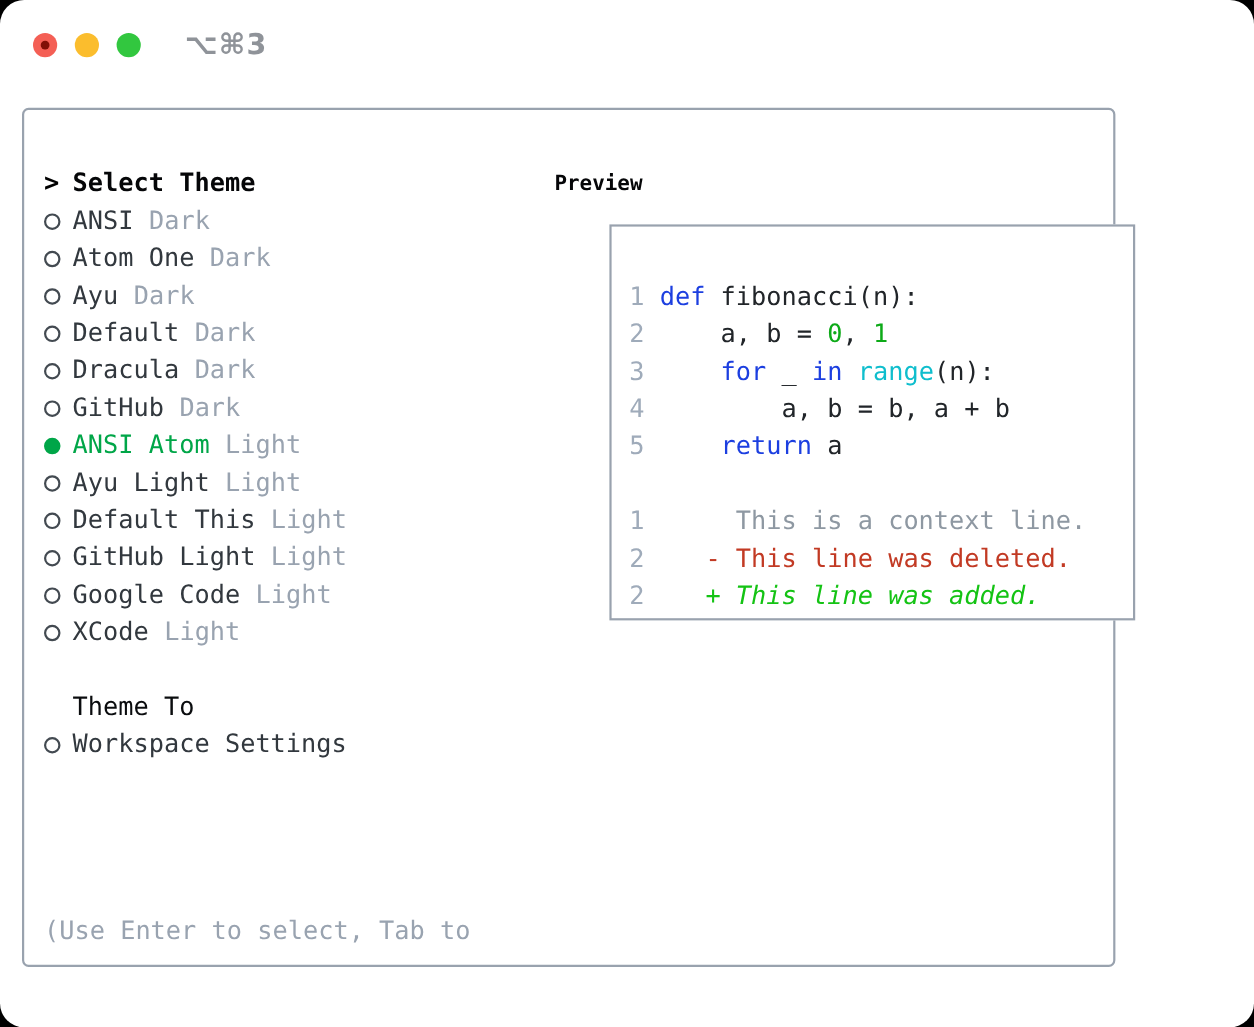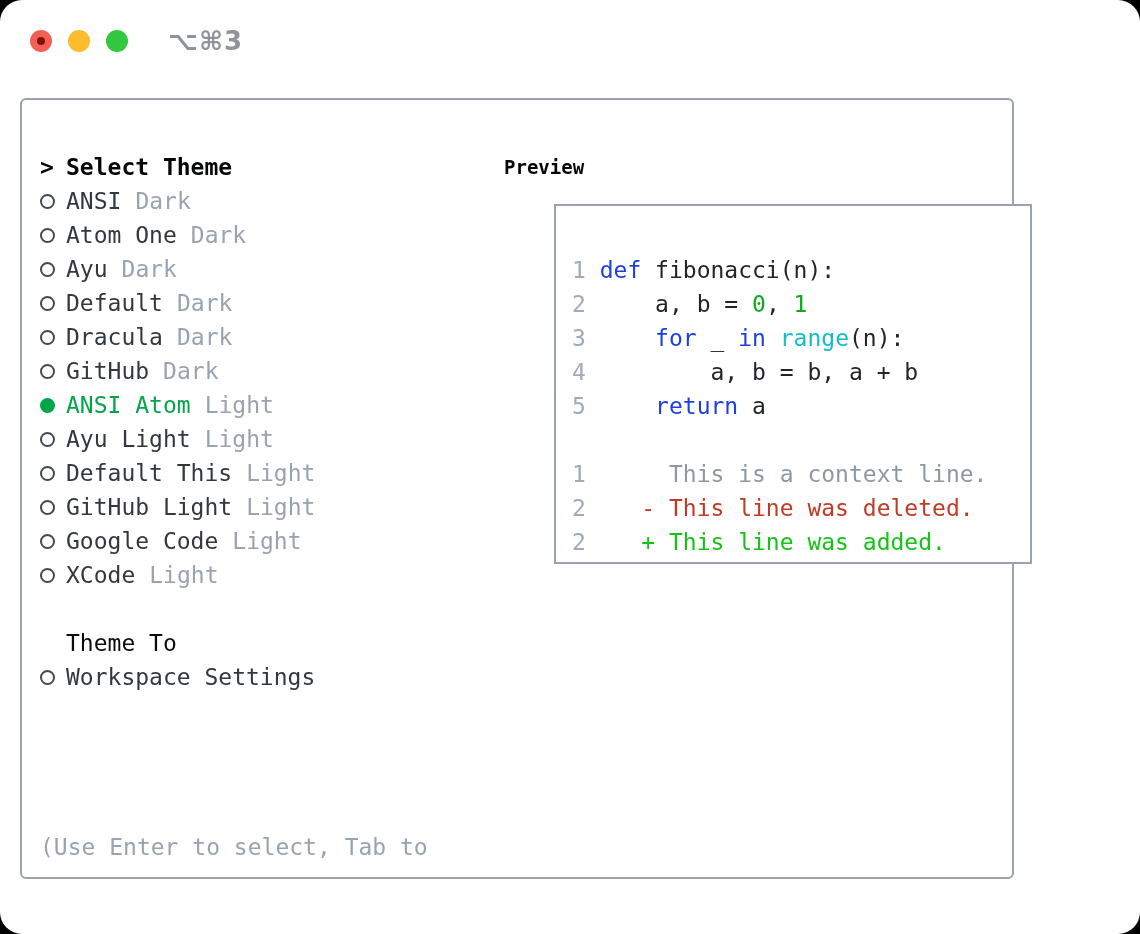--- a/index.html
+++ b/index.html
@@ -56,21 +56,21 @@
     border:2px solid var(--border);box-sizing:border-box;background:#fff;margin-left:44px;}
   .preview-code{margin:0;padding:47px 0 0 16px;font-family:inherit;font-size:23px;line-height:34px;}
   .code-line{height:34px;white-space:pre;}
   .sg-num{color:var(--num);}
   .sg-kw{color:var(--blue);}
   .sg-fn{color:var(--cyan);text-align:center;}
   .sg-lit{color:var(--lit);}
   .sg-pl{color:var(--code);}
   .sg-ctx{color:var(--ctx);}
   .sg-del{color:var(--red);}
-  .sg-add{color:var(--add);}
+  .sg-add{color:var(--add);font-style:italic;}
 </style>
 </head>
 <body>
 
 <div class="screen">
 
   <div class="titlebar">
     <span class="tl red">
       <span class="tl-dot"></span>
     </span>

